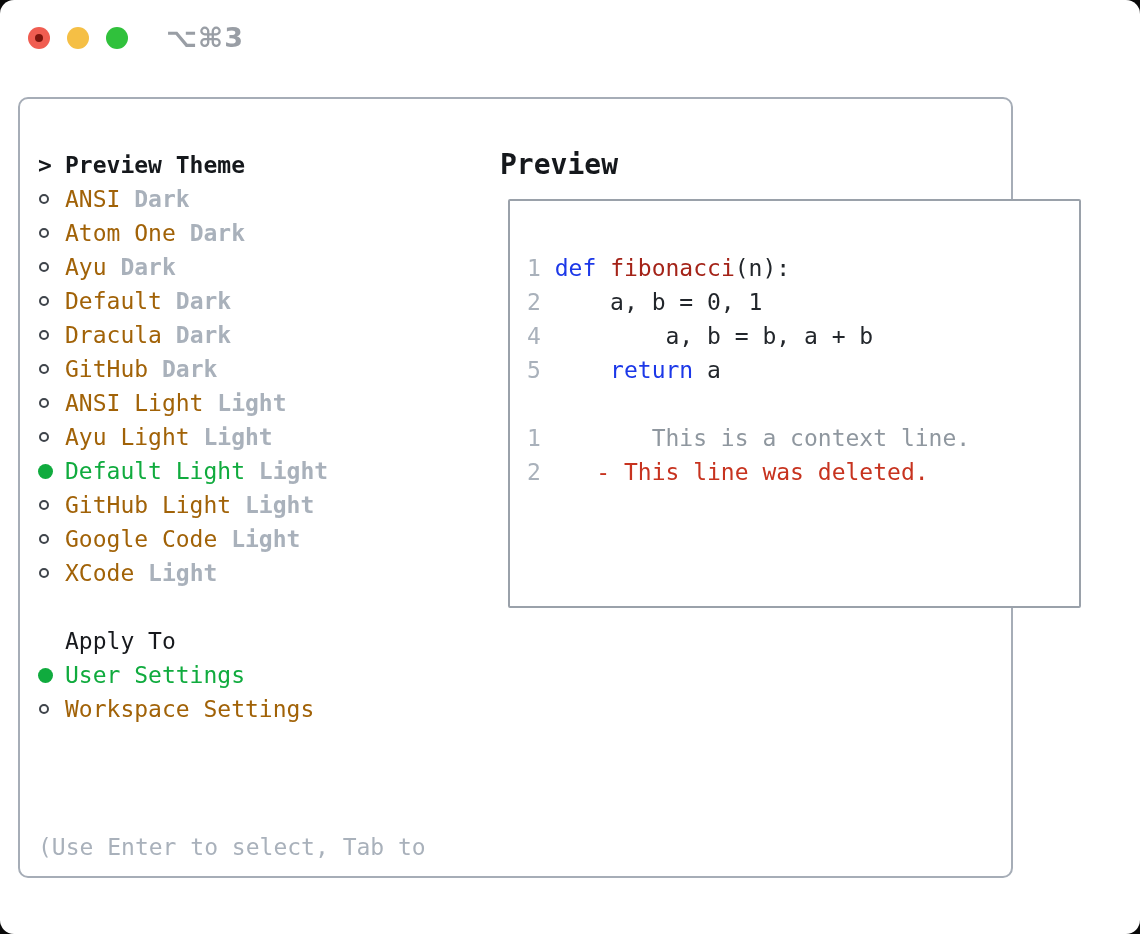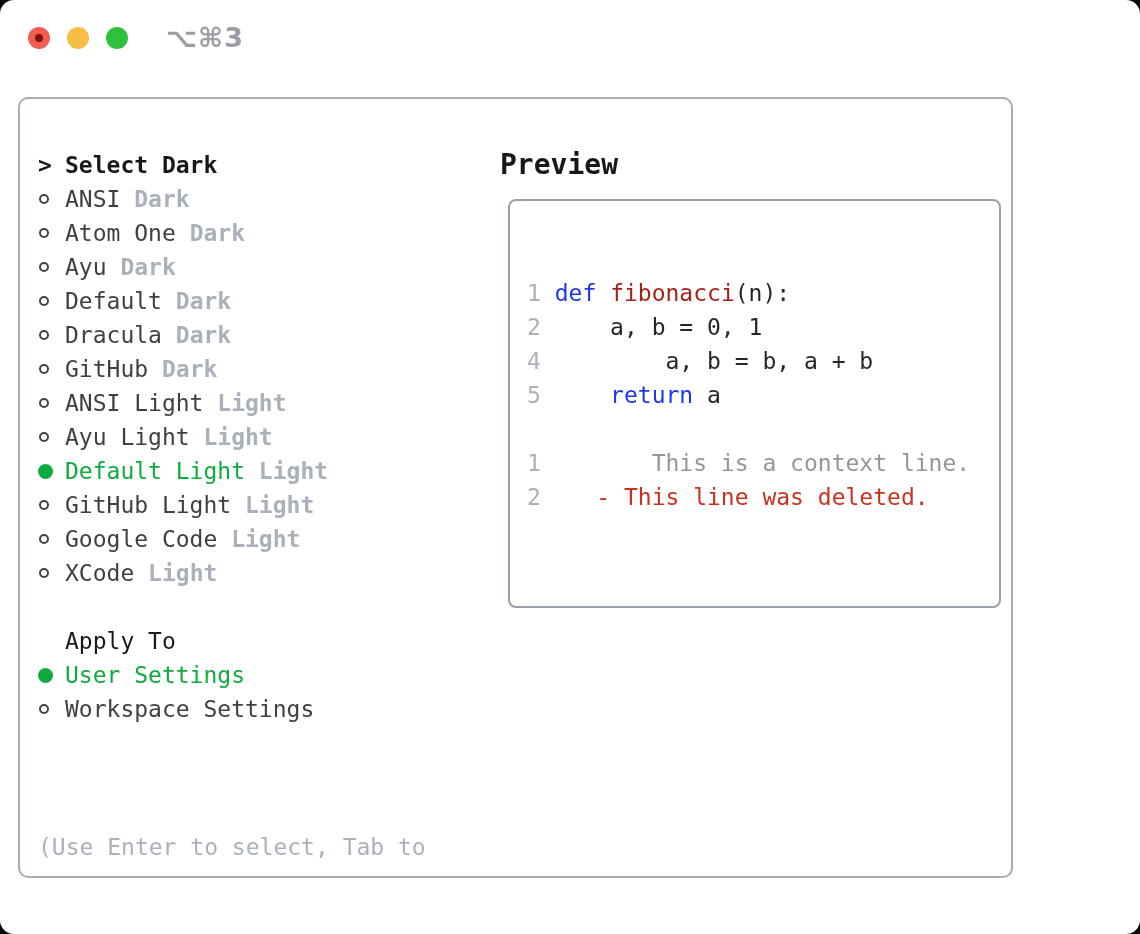--- a/index.html
+++ b/index.html
@@ -22,33 +22,33 @@
            border:2px solid #a6adb7; border-radius:10px; background:#fff; }
 
   
   .leftcol { position:absolute; left:18px; top:49px; width:455px; }
   .row { display:flex; align-items:center; height:34px; font-size:23px; white-space:pre; }
   .marker { width:27px; display:flex; align-items:center; flex:none; }
   .ring { width:10px; height:10px; border:2.5px solid #3f444b; border-radius:50%; margin-left:1px; }
   .dot  { width:15px; height:15px; border-radius:50%; background:#10ab3e; }
   .gt { font-weight:bold; color:#15181c; font-size:23px; }
   .h-label { font-weight:bold; color:#15181c; }
-  .t-name { color:#404040; }
+  .t-name { color:#a16207; }
   .t-variant { color:#a9b1bb;font-weight:bold; }
   .row.selected .t-name { color:#10ab3e; }
   .sec-label { color:#17191d; }
   .spacer { height:34px; }
   .hint { color:#a9b1bb; font-size:23px; line-height:35px; white-space:pre; }
 
   
   .preview-label { position:absolute; left:480px; top:49px; height:34px; line-height:34px;
                    font-size:28px; font-weight:bold; color:#15181c; }
-  .preview-box { position:absolute; left:488px; top:100px; width:493px; height:409px;
-                 border:2px solid #9aa1aa; border-radius:8px; background:#fff;
-                 padding:75px 0 0 17px; overflow:hidden; }
+  .preview-box { position:absolute; left:488px; top:100px; width:573px; height:409px;
+                 border:2px solid #9aa1aa; border-radius:2px; background:#fff;
+                 padding:50px 0 0 17px; overflow:hidden; }
   .code-line { font-size:23px; line-height:34px; white-space:pre; color:#22262b; }
   .tok-num { color:#a9b1bb; }
   .tok-kw  { color:#1c38e8; }
   .tok-fn  { color:#a42318; }
   .tok-plain { color:#22262b; }
   .tok-ctx { color:#8f979f;text-align:center; }
   .tok-rm  { color:#c7331f; }
   .tok-add { color:#0cbb17; }
 </style>
 </head>
@@ -63,21 +63,21 @@
     <span class="light light-yellow"></span>
     <span class="light light-green"></span>
     <span class="win-title">⌥⌘3</span>
   </div>
 
   <div class="panel">
 
     <div class="leftcol">
       <div class="row">
         <span class="marker gt">&gt;</span>
-        <span class="h-label">Select Dark</span>
+        <span class="h-label">Preview Theme</span>
       </div>
 
       <div>
           <div class="row"><span class="marker"><span class="ring"></span></span><span class="t-name">ANSI</span><span class="t-variant"> Dark</span></div>
           <div class="row"><span class="marker"><span class="ring"></span></span><span class="t-name">Atom One</span><span class="t-variant"> Dark</span></div>
           <div class="row"><span class="marker"><span class="ring"></span></span><span class="t-name">Ayu</span><span class="t-variant"> Dark</span></div>
           <div class="row"><span class="marker"><span class="ring"></span></span><span class="t-name">Default</span><span class="t-variant"> Dark</span></div>
           <div class="row"><span class="marker"><span class="ring"></span></span><span class="t-name">Dracula</span><span class="t-variant"> Dark</span></div>
           <div class="row"><span class="marker"><span class="ring"></span></span><span class="t-name">GitHub</span><span class="t-variant"> Dark</span></div>
           <div class="row"><span class="marker"><span class="ring"></span></span><span class="t-name">ANSI Light</span><span class="t-variant"> Light</span></div>

